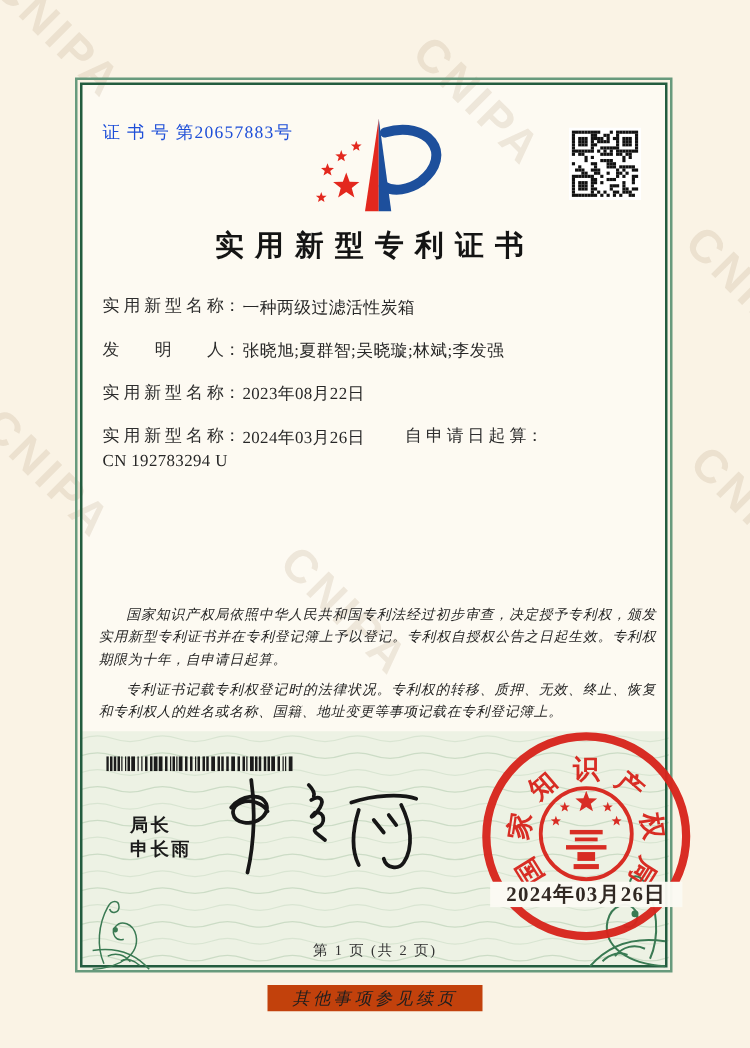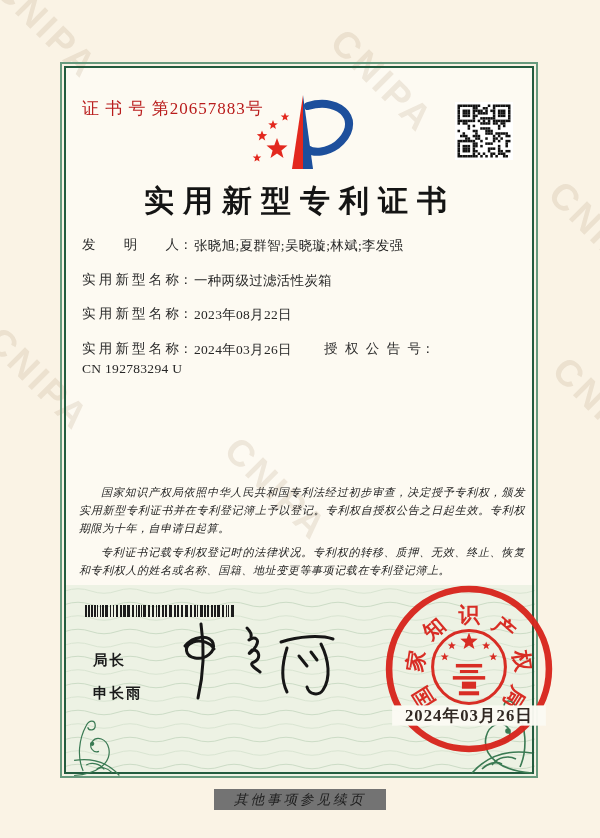--- a/index.html
+++ b/index.html
@@ -6,49 +6,49 @@
   .stage{position:relative;width:600px;height:838px;background:#faf3e5;overflow:hidden;
          font-family:"Liberation Serif","DejaVu Serif",serif;color:#2f2f2f;}
   .paper-inner{position:absolute;left:64px;top:66px;width:470px;height:708px;background:#fdfaf2;z-index:0;}
   .band{position:absolute;left:65px;top:585px;width:470px;height:191px;background:#edf2e4;z-index:1;}
   .band svg{display:block;}
   .wm{position:absolute;font-family:"Liberation Sans",sans-serif;font-weight:700;font-size:37px;
       color:rgba(168,138,102,0.17);transform:rotate(45deg);letter-spacing:3px;z-index:2;white-space:nowrap;}
   .frame{position:absolute;left:60px;top:62px;width:478px;height:716px;box-sizing:border-box;
          border:2px solid #679a7d;z-index:2;}
   .frame-inner{position:absolute;inset:2px;border:2px solid #235c3f;}
-  .cert-no{position:absolute;left:82px;top:97px;font-size:17px;letter-spacing:1px;color:#b91c1c;z-index:3;font-family:Liberation Serif, serif;}
+  .cert-no{position:absolute;left:82px;top:97px;font-size:14px;letter-spacing:1px;color:#1d4ed8;z-index:3;font-family:Liberation Serif, serif;}
   .logo{position:absolute;left:242px;top:91px;z-index:3;}
   .qr{position:absolute;left:455px;top:102px;z-index:3;}
   .title{position:absolute;left:0;top:181px;width:100%;margin:0;text-align:center;
-         font-size:30px;font-weight:700;letter-spacing:9px;color:#141414;z-index:3;}
+         font-size:23px;font-weight:700;letter-spacing:9px;color:#141414;z-index:3;}
   .fields{position:absolute;left:82px;top:236px;width:450px;font-size:13.5px;z-index:3;}
   .field{margin-bottom:15px;line-height:1.4;}
   .flabel{display:inline-block;width:97px;text-align:justify;text-align-last:justify;color:#2d2d2d;}
   .fcolon{display:inline-block;width:15px;}
   .fvalue{display:inline-block;width:332px;vertical-align:top;letter-spacing:0.3px;color:#272727;line-height:1.45;}
   .grant-row .fvalue{width:120px;}
   .grant-row .flabel2{margin-left:10px;}
   .bodytext{position:absolute;left:79px;top:484px;width:446px;z-index:3;}
   .bodytext p{margin:0 0 7px;font-size:11px;font-style:italic;line-height:1.62;letter-spacing:0.6px;
               text-indent:2em;text-align:justify;color:#252525;}
   .barcode{position:absolute;left:85px;top:605px;z-index:3;}
-  .officer{position:absolute;left:93px;top:651px;z-index:3;font-family:"Liberation Sans",sans-serif;
+  .officer{position:absolute;left:104px;top:651px;z-index:3;font-family:"Liberation Sans",sans-serif;
            font-size:14.5px;font-weight:600;color:#1b1b1b;}
-  .officer .name{margin-top:14px;letter-spacing:2px;}
+  .officer .name{letter-spacing:2px;}
   .officer .otitle{letter-spacing:2px;}
   .signature{position:absolute;left:163px;top:616px;z-index:3;}
   .seal{position:absolute;left:382px;top:582px;z-index:4;opacity:0.96;}
   .flourish{position:absolute;z-index:3;}
   .fl-right{left:462px;top:669px;}
   .fl-left{left:62px;top:697px;transform:scaleX(-1);}
   .page-ind{position:absolute;left:0;top:753px;width:100%;text-align:center;font-size:11.5px;
             letter-spacing:1.5px;color:#333;z-index:3;}
   .note{position:absolute;left:0;top:790px;width:100%;text-align:center;z-index:3;}
-  .note span{background:#737373;padding:3px 20px;font-size:13.5px;font-style:italic;
+  .note span{background:#c2410c;padding:3px 20px;font-size:13.5px;font-style:italic;
              letter-spacing:3px;color:#1e1e1e;}
 </style>
 </head>
 <body>
 
 <div class="stage">
 
   <div class="paper-inner"></div>
 
   <div class="band">
@@ -314,25 +314,25 @@
       <rect x="7.55" y="52.98" width="2.52" height="2.52" fill="#111"></rect>
       <rect x="10.07" y="52.98" width="2.52" height="2.52" fill="#111"></rect>
       <rect x="12.60" y="52.98" width="2.52" height="2.52" fill="#111"></rect>
       <rect x="15.12" y="52.98" width="2.52" height="2.52" fill="#111"></rect>
       <rect x="17.64" y="52.98" width="2.52" height="2.52" fill="#111"></rect>
     </svg>
 
   <h1 class="title">实用新型专利证书</h1>
 
   <div class="fields" id="fields">
-    <div class="field"><span class="flabel">发明人</span><span class="fcolon">：</span><span class="fvalue">张晓旭;夏群智;吴晓璇;林斌;李发强</span></div>
-      <div class="field"><span class="flabel">实用新型名称</span><span class="fcolon">：</span><span class="fvalue">一种两级过滤活性炭箱</span></div>
+    <div class="field"><span class="flabel">实用新型名称</span><span class="fcolon">：</span><span class="fvalue">一种两级过滤活性炭箱</span></div>
+      <div class="field"><span class="flabel">发明人</span><span class="fcolon">：</span><span class="fvalue">张晓旭;夏群智;吴晓璇;林斌;李发强</span></div>
       <div class="field"><span class="flabel">实用新型名称</span><span class="fcolon">：</span><span class="fvalue">2023年08月22日</span></div>
       <div class="field grant-row" id="grant-row">
-      <span class="flabel">实用新型名称</span><span class="fcolon">：</span><span class="fvalue">2024年03月26日</span><span class="flabel flabel2">授权公告号</span><span class="fcolon">：</span><span class="fvalue">CN 192783294 U</span>
+      <span class="flabel">实用新型名称</span><span class="fcolon">：</span><span class="fvalue">2024年03月26日</span><span class="flabel flabel2">自申请日起算</span><span class="fcolon">：</span><span class="fvalue">CN 192783294 U</span>
     </div>
   </div>
 
   <div class="bodytext" id="bodytext">
       <p>国家知识产权局依照中华人民共和国专利法经过初步审查，决定授予专利权，颁发实用新型专利证书并在专利登记簿上予以登记。专利权自授权公告之日起生效。专利权期限为十年，自申请日起算。</p>
       <p>专利证书记载专利权登记时的法律状况。专利权的转移、质押、无效、终止、恢复和专利权人的姓名或名称、国籍、地址变更等事项记载在专利登记簿上。</p>
     </div>
 
   <svg class="barcode" id="barcode" width="154" height="12">
       <rect x="0" y="0" width="2" height="12" fill="#1c1c1c"></rect>
@@ -431,20 +431,21 @@
     <g fill="none" stroke="#3a7a53" stroke-width="1.6">
       <path d="M70,104 C40,102 20,88 24,68 C27,55 40,51 46,59 C51,66 45,75 37,72"></path>
       <path d="M10,104 C24,88 44,80 70,84"></path>
       <path d="M30,96 C36,88 46,86 54,90"></path>
       <path d="M58,98 C66,80 64,56 54,38 C50,30 42,30 42,38 C42,44 50,46 52,40"></path>
       <path d="M20,100 C26,94 34,92 40,95"></path>
       <circle cx="46" cy="62" r="2" fill="#3a7a53"></circle>
     </g>
   </svg>
 
+  <div class="page-ind">第 1 页 (共 2 页)</div>
 
   <div class="note">
     <span>其他事项参见续页</span>
   </div>
 
 <svg class="flourish fl-left" id="fl-l" width="74" height="80" viewBox="0 0 74 106">
     <g fill="none" stroke="#3a7a53" stroke-width="1.6">
       <path d="M70,104 C40,102 20,88 24,68 C27,55 40,51 46,59 C51,66 45,75 37,72"></path>
       <path d="M10,104 C24,88 44,80 70,84"></path>
       <path d="M30,96 C36,88 46,86 54,90"></path>

